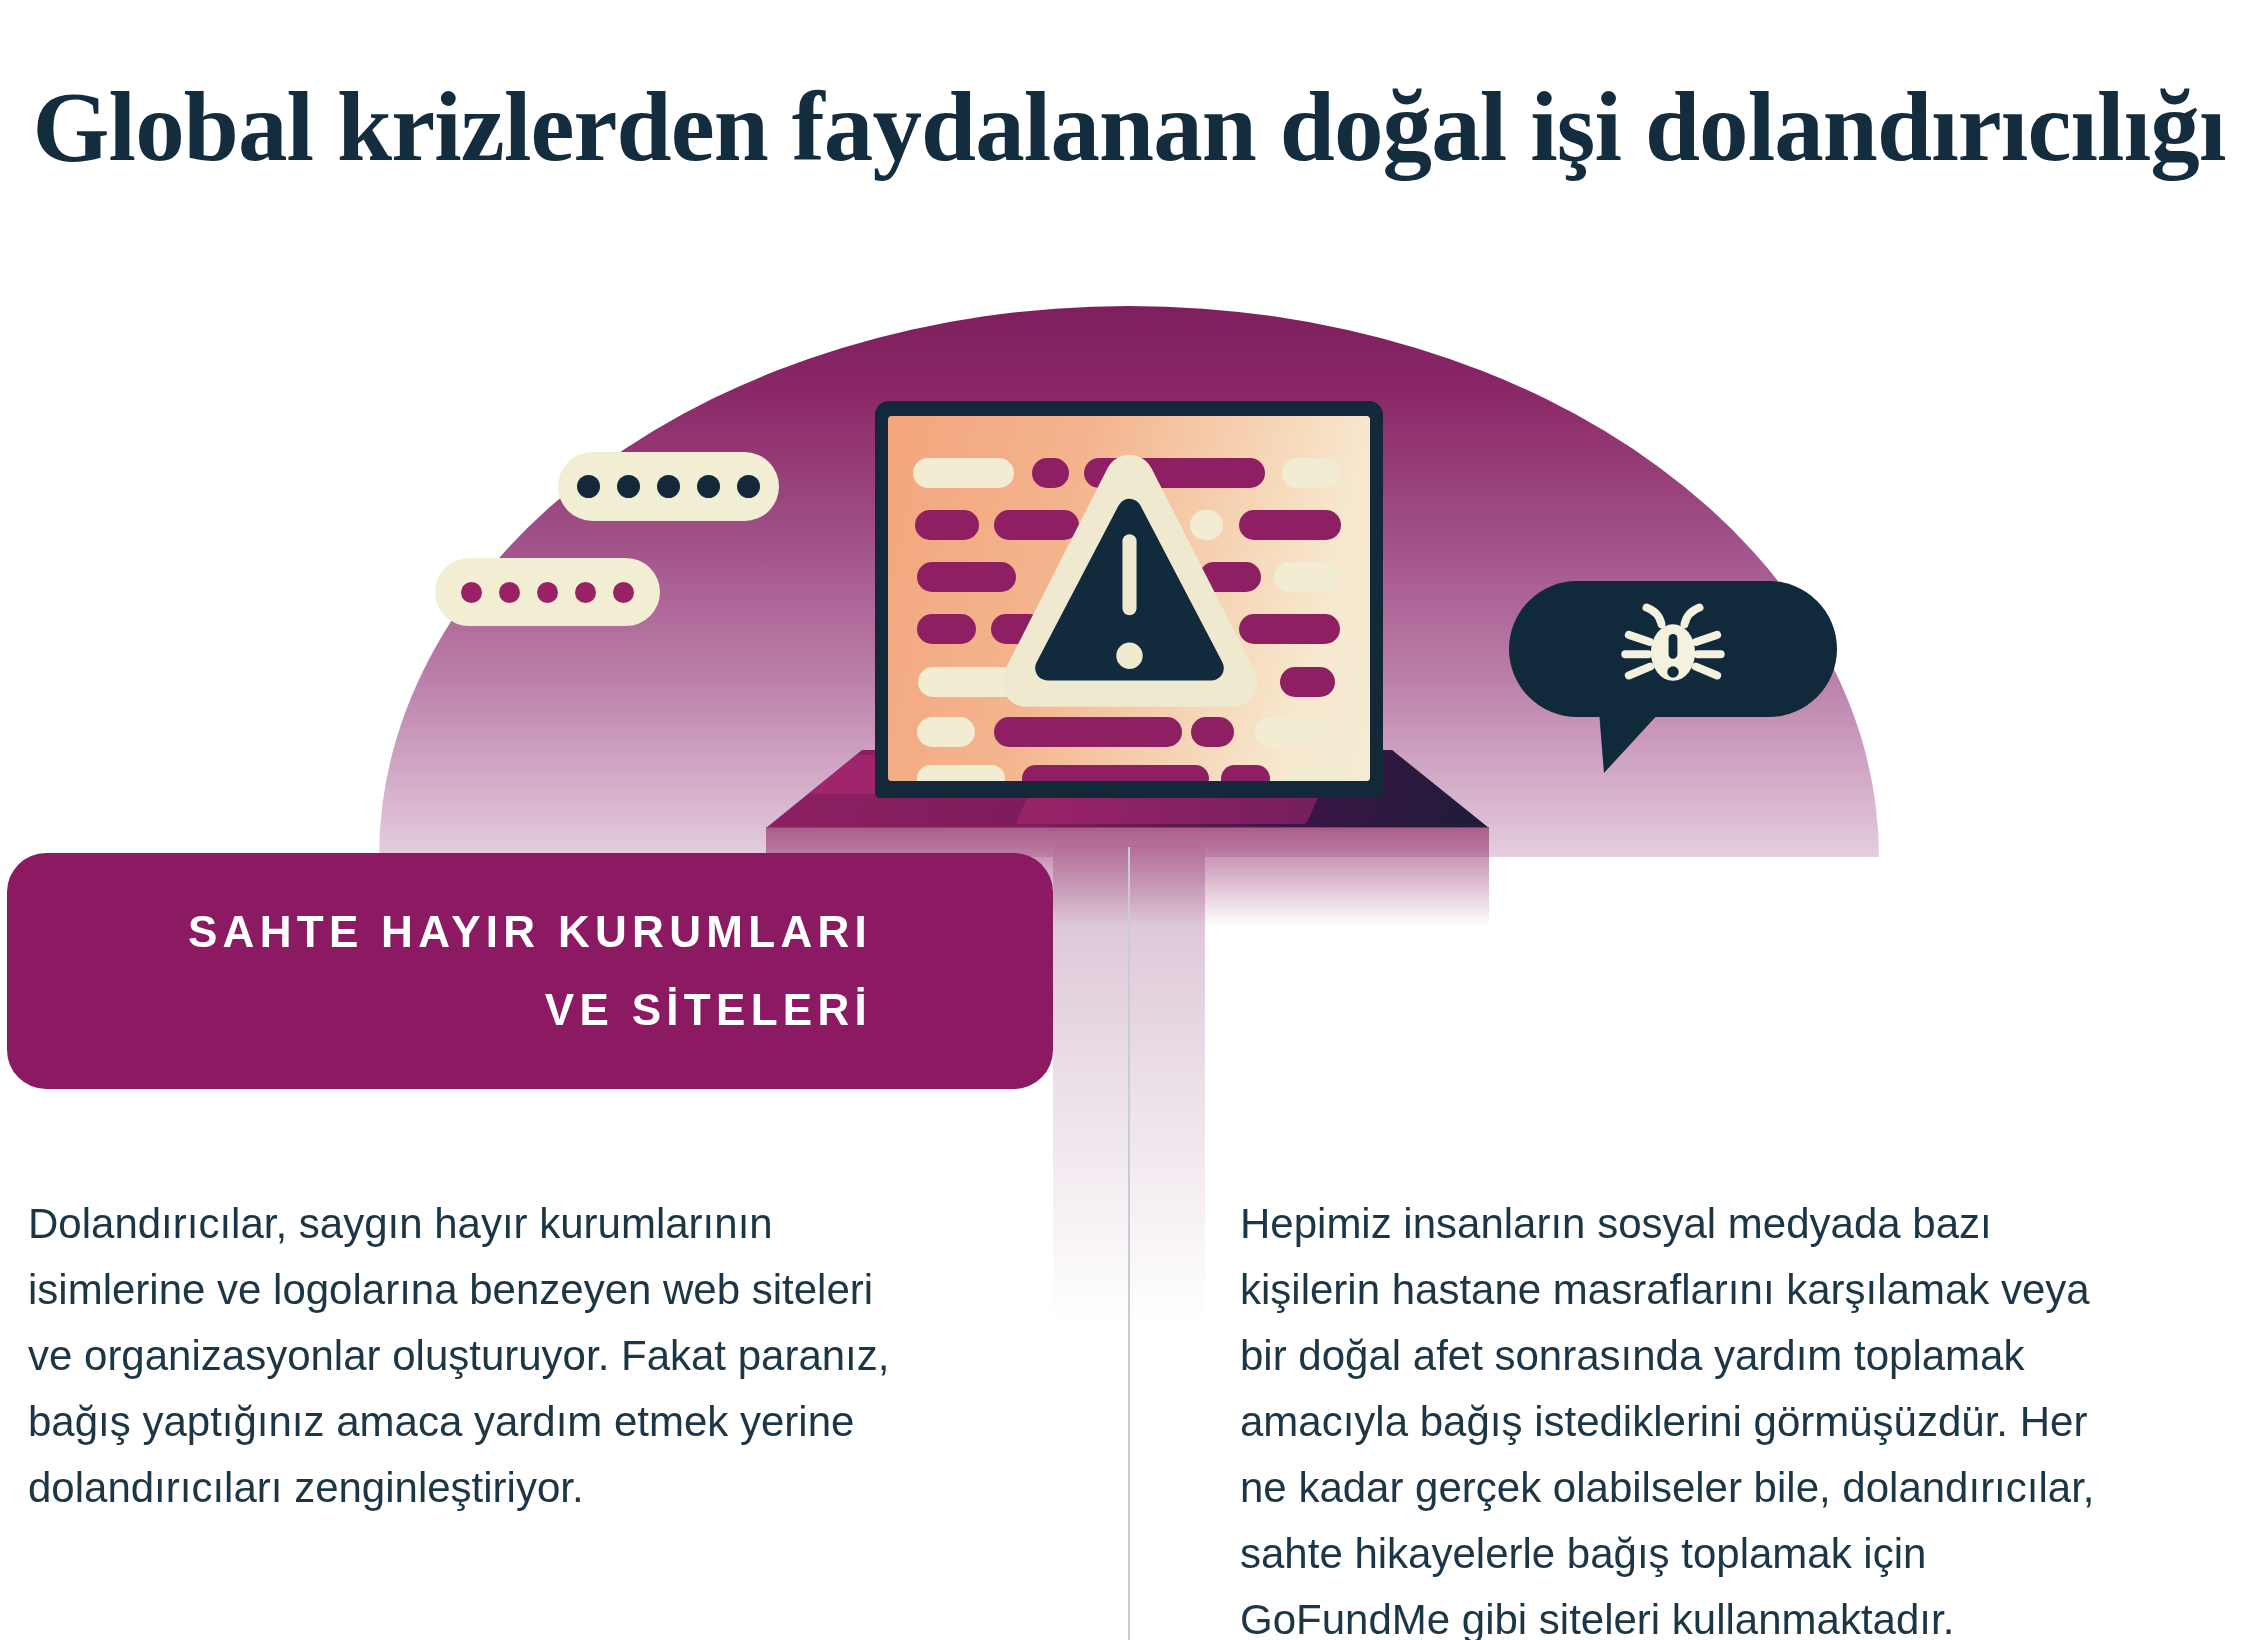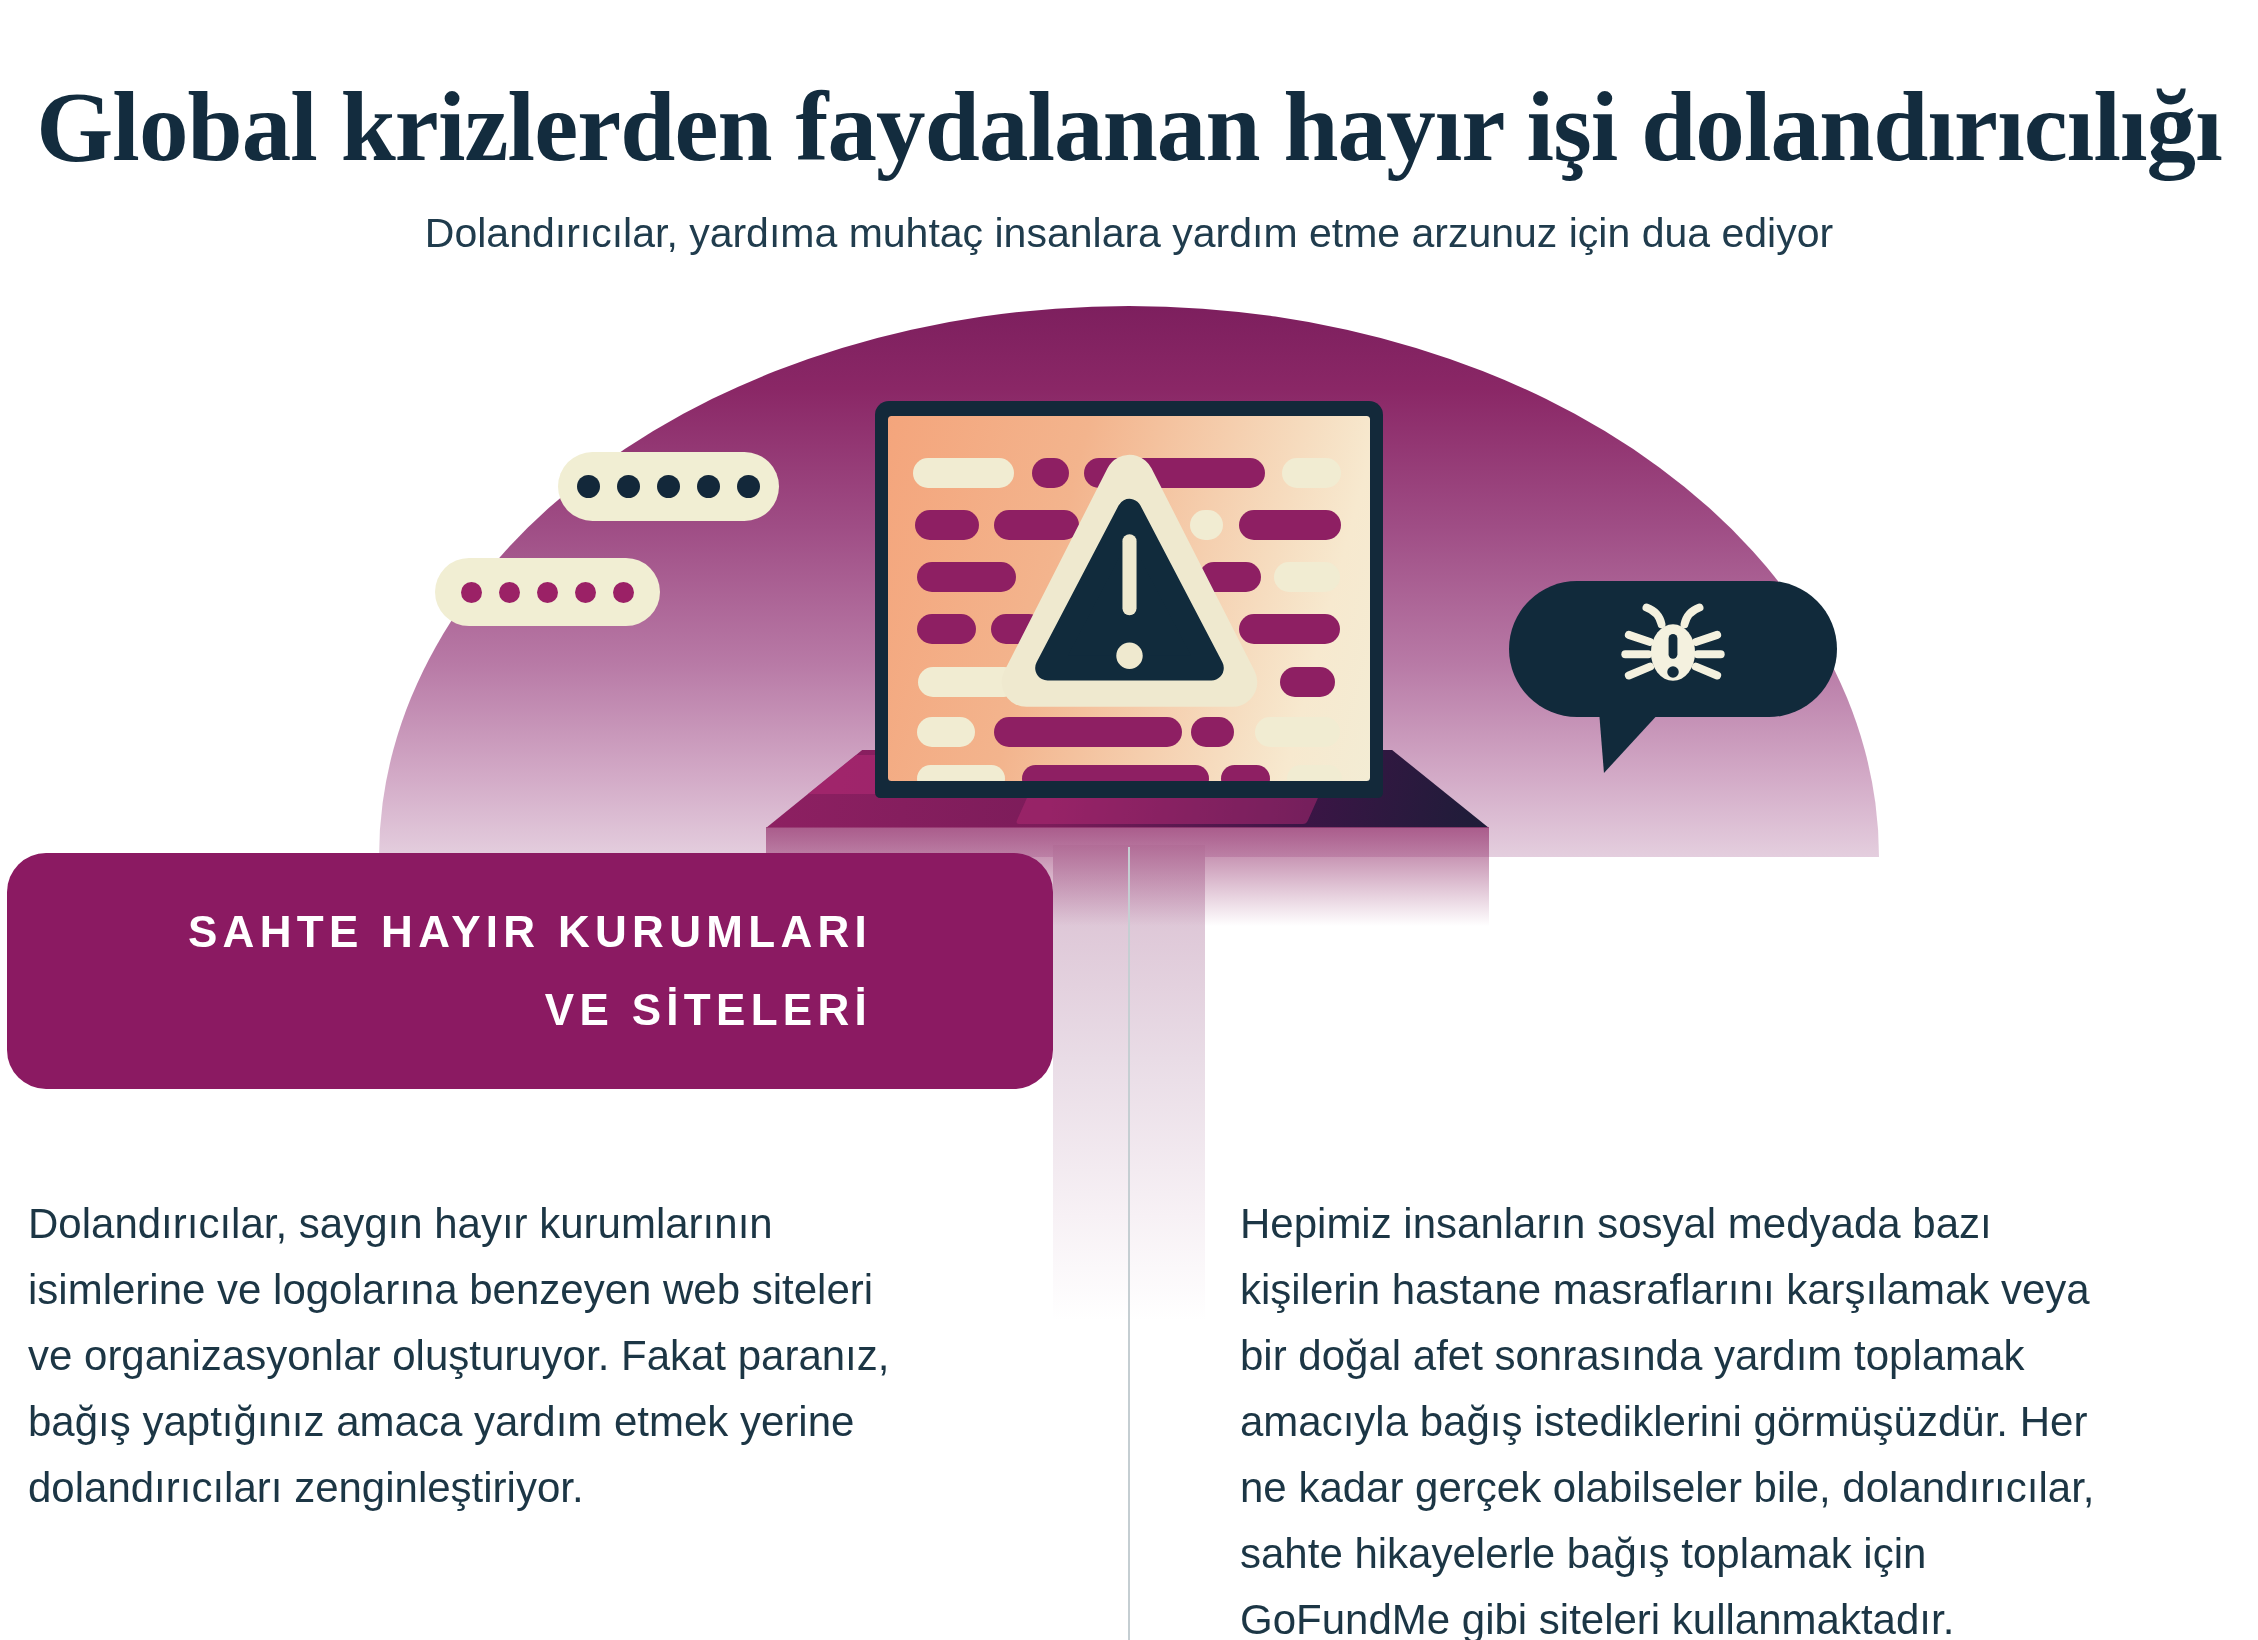--- a/index.html
+++ b/index.html
@@ -101,22 +101,21 @@
     color:#1c3645;white-space:pre-line;z-index:5;
   }
   .para-left{left:28px;}
   .para-right{left:1240px;}
 </style>
 </head>
 <body>
 
 <div class="canvas">
 
-  <h1 class="title">Global krizlerden faydalanan hayır işi dolandırıcılığı</h1>
-  <p class="subtitle">Dolandırıcılar, yardıma muhtaç insanlara yardım etme arzunuz için dua ediyor</p>
+  <h1 class="title">Global krizlerden faydalanan doğal işi dolandırıcılığı</h1>
 
   <div>
     <div class="dome"></div>
     <div class="gap-glow"></div>
 
     <div class="deck">
       <div class="deck-key"></div>
       <div class="deck-pad"></div>
     </div>
     <div class="deck-reflection"></div>

